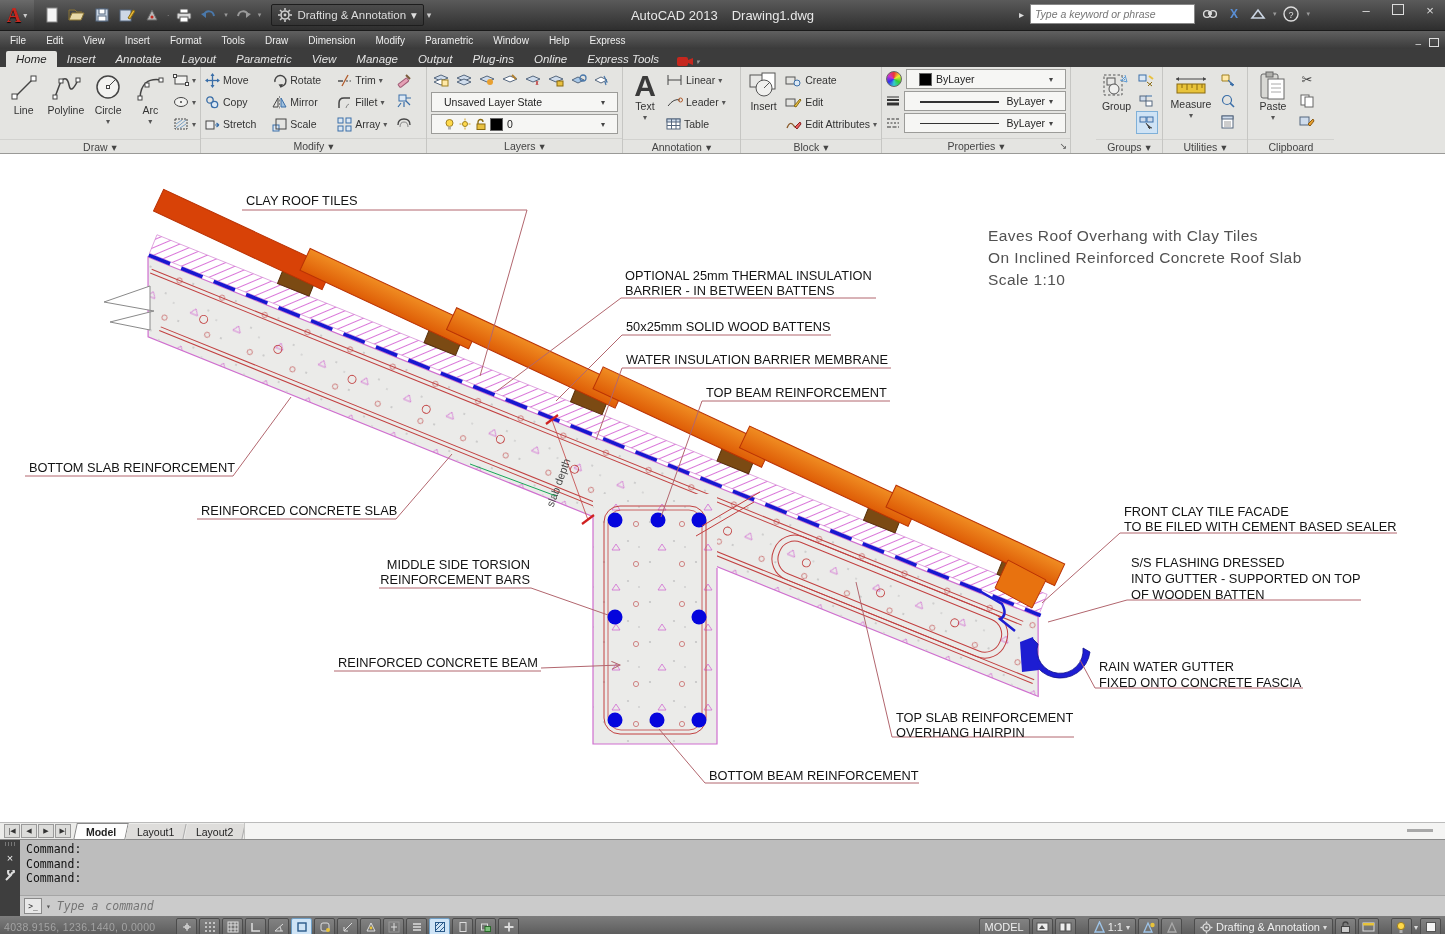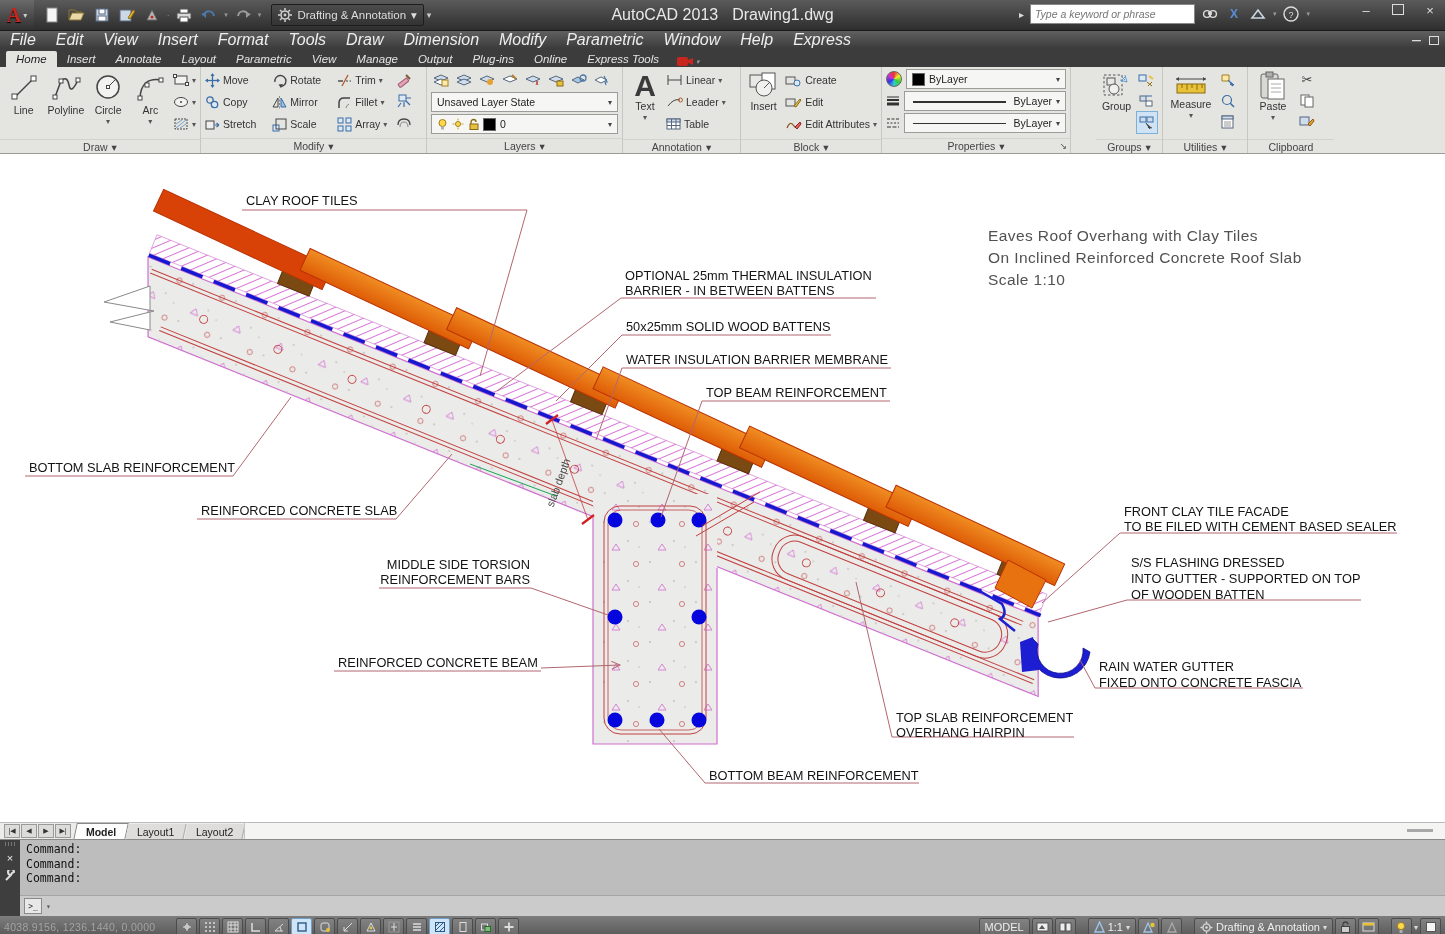--- a/index.html
+++ b/index.html
@@ -7,50 +7,50 @@
   
   #titlebar{height:30px;background:linear-gradient(#5a5a5a,#2e2e2e);display:flex;align-items:center;border-bottom:1px solid #1a1a1a;position:relative;}
   #logo{width:34px;height:30px;background:linear-gradient(#6a6a6a,#303030);display:flex;align-items:center;justify-content:center;}
   #logo .a{font-size:20px;font-weight:bold;color:#c5271e;text-shadow:0 1px 1px #000;font-family:"Liberation Serif",serif;}
   #logo .dd{color:#ccc;font-size:8px;margin-left:2px;}
   .qat{display:flex;align-items:center;gap:5px;margin-left:8px;}
   .qbtn{width:20px;height:20px;display:flex;align-items:center;justify-content:center;}
   .qsep{color:#999;font-size:7px;}
   .ws-pill{display:flex;align-items:center;gap:5px;background:linear-gradient(#4c4c4c,#333);border:1px solid #1d1d1d;border-radius:2px;height:20px;padding:0 6px;margin-left:10px;color:#ddd;font-size:11.5px;}
   .ws-extra{color:#ccc;font-size:9px;margin-left:3px;}
-  #titletext{position:absolute;left:0;right:0;top:0;height:30px;display:flex;align-items:center;justify-content:center;gap:14px;color:#e8e8e8;font-size:16px;pointer-events:none;}
+  #titletext{position:absolute;left:0;right:0;top:0;height:30px;display:flex;align-items:center;justify-content:center;gap:14px;color:#e8e8e8;font-size:13px;pointer-events:none;}
   #infocenter{position:absolute;right:135px;top:4px;display:flex;align-items:center;gap:6px;}
   .ic-arrow{color:#ddd;font-size:10px;}
   #searchbox{width:155px;height:18px;border:1px solid #888;background:#fff;font-size:10.5px;font-style:italic;color:#888;padding:0 4px;font-family:"Liberation Sans",sans-serif;}
   .tb-ico{width:18px;height:18px;display:flex;align-items:center;justify-content:center;color:#ddd;font-size:12px;}
   #winbtns{position:absolute;right:4px;top:3px;display:flex;gap:10px;align-items:center;}
   .wbtn{color:#ddd;font-size:13px;width:22px;text-align:center;}
   .wbox{width:10px;height:9px;border:1px solid #ddd;display:inline-block;}
   
-  #menubar{height:18px;background:linear-gradient(#606060,#3a3a3a);display:flex;align-items:flex-start;color:#eee;font-size:16px;position:relative;font-style:italic;}
+  #menubar{height:18px;background:linear-gradient(#606060,#3a3a3a);display:flex;align-items:flex-end;color:#eee;font-size:10px;position:relative;}
   .menu-item{padding:0 10px;height:100%;display:flex;align-items:center;}
   #docbtns{position:absolute;right:6px;display:flex;gap:8px;align-items:center;color:#ddd;}
   
   #tabbar{height:18px;background:#3c3c3c;display:flex;align-items:flex-end;padding-left:6px;font-size:11.5px;font-style:italic;}
   .rtab{padding:2px 10px;color:#e4e4e4;}
   .rtab.active{background:#e4e4e1;color:#222;border-radius:2px 2px 0 0;}
   .media-tab{display:flex;align-items:center;gap:3px;padding:0 8px;}
   
   #ribbon{height:86px;background:#e4e4e1;display:flex;border-bottom:1px solid #9a9a97;}
   .panel{height:86px;border-right:1px solid #c6c6c3;display:flex;flex-direction:column;flex:0 0 auto;}
   .pc{height:70px;display:flex;padding:2px 4px;gap:3px;align-items:flex-start;}
   .pt{height:15px;font-size:10.5px;color:#444;display:flex;align-items:center;justify-content:center;gap:4px;border-top:1px solid #d2d2cf;position:relative;}
   .pt .dl{position:absolute;right:3px;font-size:9px;color:#555;}
   .bb{width:44px;height:66px;display:flex;flex-direction:column;align-items:center;padding-top:2px;font-size:10.5px;color:#333;text-align:center;line-height:11px;}
   .bb .dd, .sb .dd{font-size:8px;color:#555;}
   .sb{display:flex;align-items:center;gap:3px;font-size:10.5px;height:22px;color:#333;white-space:nowrap;}
   .scol{display:flex;flex-direction:column;justify-content:flex-start;}
   .mgrid{display:grid;grid-template-columns:auto auto auto;column-gap:16px;align-self:flex-start;}
   .ibtn{width:20px;height:21px;display:flex;align-items:center;justify-content:center;}
-  .drop{border:1px solid #9c9c99;background:#f6f6f4;height:18px;font-size:10.5px;color:#222;display:flex;align-items:center;padding:0 5px;gap:4px;}
+  .drop{border:1px solid #9c9c99;background:#f6f6f4;height:18px;font-size:10.5px;color:#222;display:flex;align-items:center;padding:0 12px;gap:4px;}
   .drop .dd{margin-left:auto;font-size:8px;color:#444;}
   .sw{width:11px;height:11px;background:#000;border:1px solid #666;display:inline-block;}
   .lnl{flex:1;border-bottom:2px solid #333;height:1px;margin:0 3px;}
   .hl{background:#cfe3f5;border:1px solid #7fb0d8;}
   
   #canvas{height:668px;background:#fff;position:relative;}
   
   #layoutbar{height:16px;background:#ececea;display:flex;align-items:center;font-size:10.5px;color:#222;border-top:1px solid #bbb;}
   .nav{display:flex;gap:1px;margin:0 4px;}
   .nbtn{width:14px;height:12px;background:#dcdcda;border:1px solid #9a9a9a;font-size:7px;display:flex;align-items:center;justify-content:center;color:#333;}
@@ -965,20 +965,21 @@
     </div>
     <div id="cmdmain">
       <div id="cmdhist">
         <div>Command:</div>
         <div>Command:</div>
         <div>Command:</div>
       </div>
       <div id="cmdinput">
         <span id="cmdprompt">&gt;_</span>
         <span class="sdd" style="color:#555;">▾</span>
+        <input id="cmdfield" placeholder="Type a command" style="">
       </div>
     </div>
   </div>
 
   <div id="statusbar">
     <span id="coords">4038.9156, 1236.1440, 0.0000</span>
     <span class="tg">
         <svg width="12" height="12">
           <path d="M2,6 h8 M6,2 v8" stroke="#ddd"></path>
           <circle cx="6" cy="6" r="2" fill="none" stroke="#ddd"></circle>

